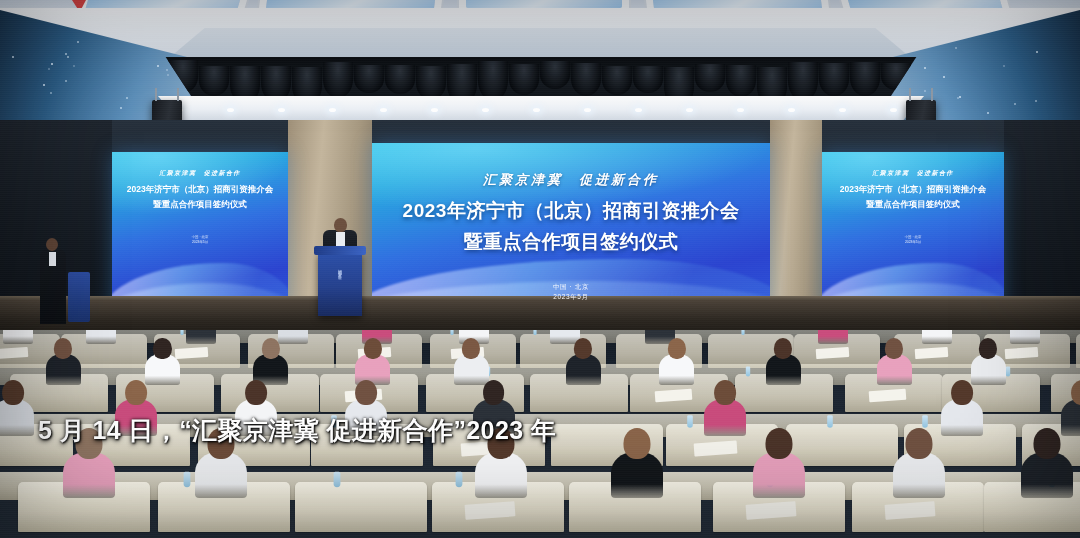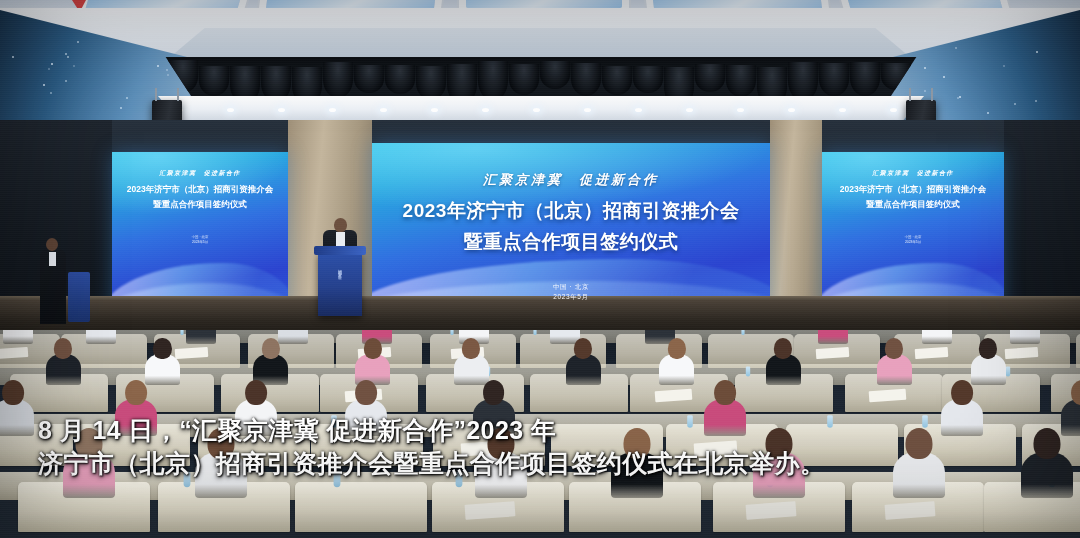--- a/index.html
+++ b/index.html
@@ -556,19 +556,18 @@
       </div>
       <div class="chair" style="left: 984.496px; top: 152px; width: 132px; height: 50px; filter: brightness(1.03);"></div>
       <div class="bottle" style="left: 1050.49px; top: 145px; transform: scale(1.7);"></div>
       <div class="person" style="left: 1021.09px; top: 98px; width: 52px; height: 70px;">
         <div class="p-torso" style="height: 46.2px; background: linear-gradient(rgb(28, 33, 40), rgb(28, 33, 40) 70%, rgba(0, 0, 0, 0.35));"></div>
         <div class="p-head" style="top: 0px; width: 27.04px; height: 31.2px; background: rgb(46, 35, 32);"></div>
       </div>
     </div>
 
   <div class="caption">
-    <div>8 月 14 日，“汇聚京津冀 促进新合作”2023 年</div>
-    <div>济宁市（北京）招商引资推介会暨重点合作项目签约仪式在北京举办。</div>
+    <div>5 月 14 日，“汇聚京津冀 促进新合作”2023 年</div>
   </div>
 
   <div class="vignette"></div>
   <div class="grain"></div>
 </div>
 
 </body></html>

